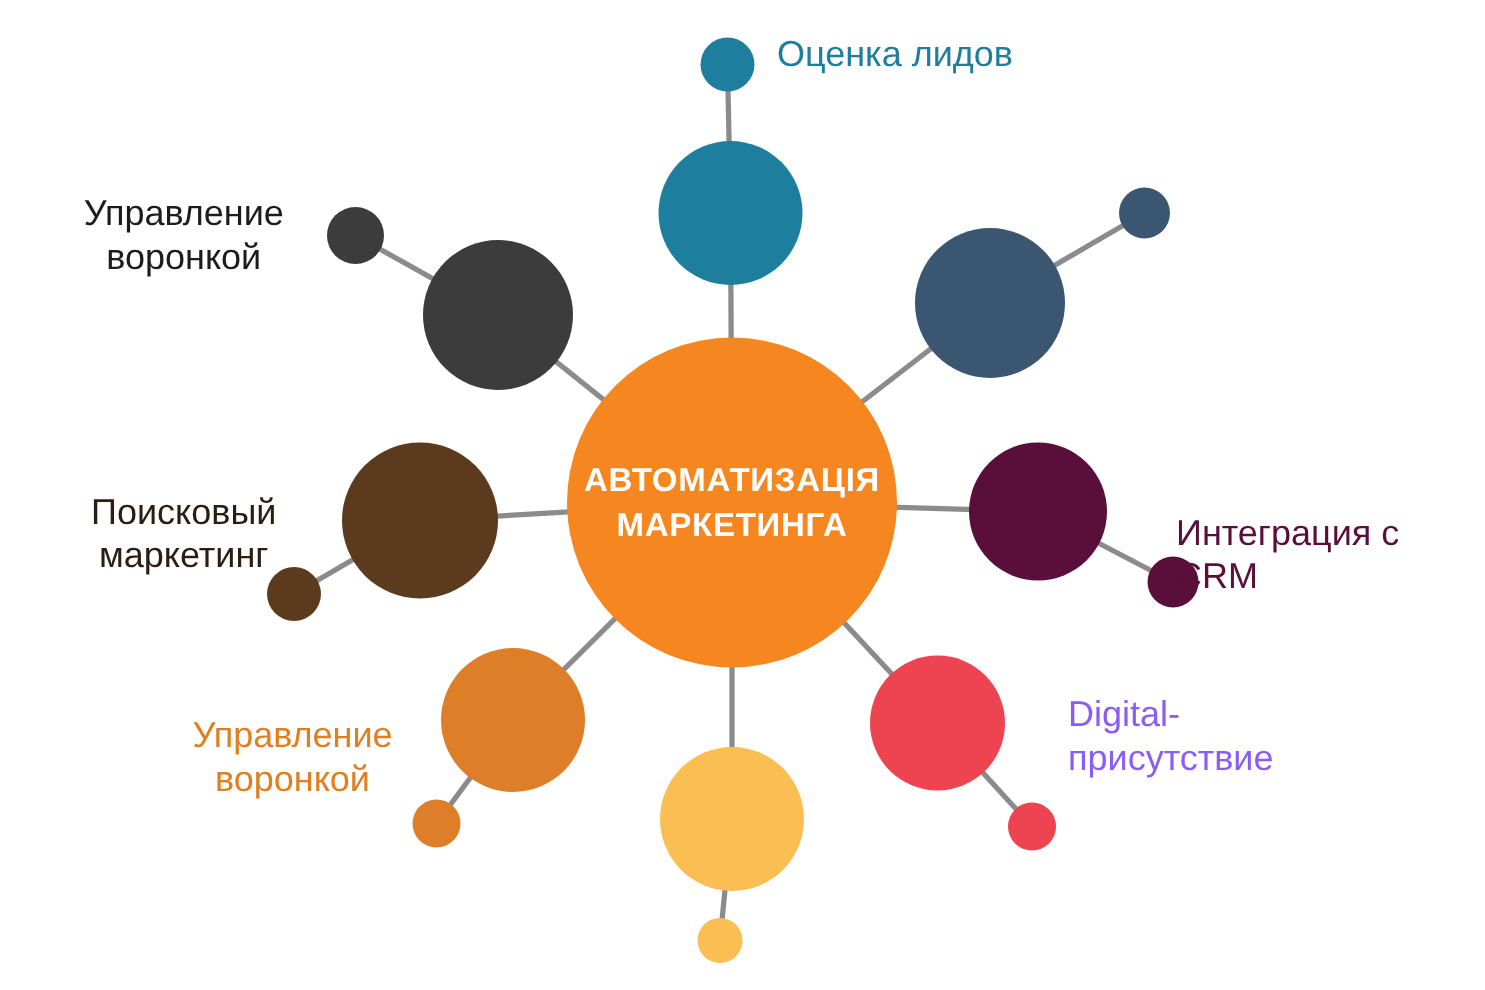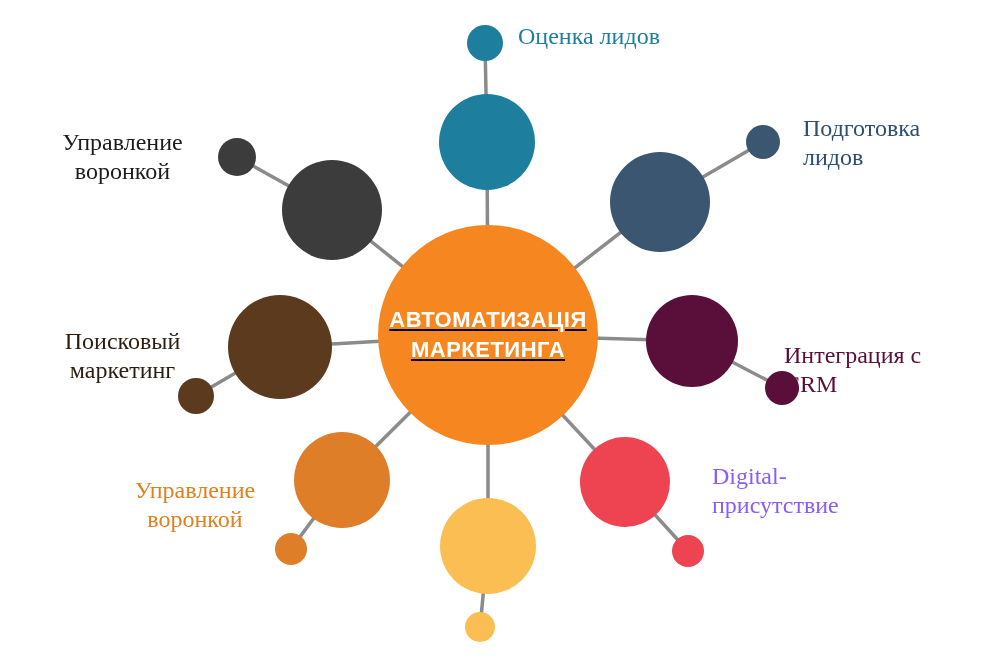--- a/index.html
+++ b/index.html
@@ -29,21 +29,20 @@
   
   .hub {
     position: absolute;
     left: 378px; top: 225px;
     width: 220px; height: 220px;
     border-radius: 50%;
     display: flex;
     align-items: center;
     justify-content: center;
     text-align: center;
-    text-decoration: underline;
   }
   .hub-label {
     width: 200px;
     color: #ffffff;
     font-weight: bold;
     font-size: 22px;
     line-height: 1.35;
     letter-spacing: 0.5px;
   }
 
@@ -65,21 +64,20 @@
   .n-b-small   { left: 465px; top: 612px; width: 30px; height: 30px; }
   .n-bl-small  { left: 275px; top: 533px; width: 32px; height: 32px; }
   .n-l-small   { left: 178px; top: 378px; width: 36px; height: 36px; }
   .n-tl-small  { left: 218px; top: 138px; width: 38px; height: 38px; }
 
   
   .label {
     position: absolute;
     font-size: 24px;
     line-height: 1.22;
-    font-family: Liberation Serif, serif;
   }
   .label-top { left: 518px; top:  22px; width: 230px; text-align: left;  }
   .label-tr  { left: 803px; top: 114px; width: 170px; text-align: left;  }
   .label-r   { left: 784px; top: 293px; width: 150px; text-align: left; margin-top: 48px;  }
   .label-br  { left: 712px; top: 462px; width: 165px; text-align: left;  }
   .label-bl  { left: 115px; top: 476px; width: 160px; text-align: center; }
   .label-l   { left:  45px; top: 306px; width: 155px; text-align: center; margin-top: 21px; }
   .label-tl  { left:  45px; top: 128px; width: 155px; text-align: center; }
 </style>
 </head>
@@ -113,21 +111,20 @@
   <div class="hub" style="background-color: rgb(246, 134, 31);">
     <div class="hub-label" style="color: rgb(255, 255, 255);">АВТОМАТИЗАЦІЯ МАРКЕТИНГА</div>
   </div>
 
   <div class="circle n-top-big" style="background-color: rgb(30, 126, 157);"></div>
   <div class="circle n-top-small" style="background-color: rgb(30, 126, 157);"></div>
   <div class="label label-top" style="color: rgb(30, 126, 157);">Оценка лидов</div>
 
   <div class="circle n-tr-big" style="background-color: rgb(58, 86, 112);"></div>
   <div class="circle n-tr-small" style="background-color: rgb(58, 86, 112);"></div>
-  <div class="label label-tr" style="color: rgb(46, 78, 107);">Подготовка лидов</div>
 
   <div class="circle n-r-big" style="background-color: rgb(90, 15, 59);"></div>
   <div class="circle n-r-small" style="background-color: rgb(90, 15, 59);"></div>
   <div class="label label-r" style="color: rgb(90, 15, 59);">Интеграция с CRM</div>
 
   <div class="circle n-br-big" style="background-color: rgb(238, 67, 80);"></div>
   <div class="circle n-br-small" style="background-color: rgb(238, 67, 80);"></div>
   <div class="label label-br" style="color: #8b5cf6;">Digital-присутствие</div>
 
   <div class="circle n-b-big" style="background-color: rgb(251, 190, 82);"></div>

